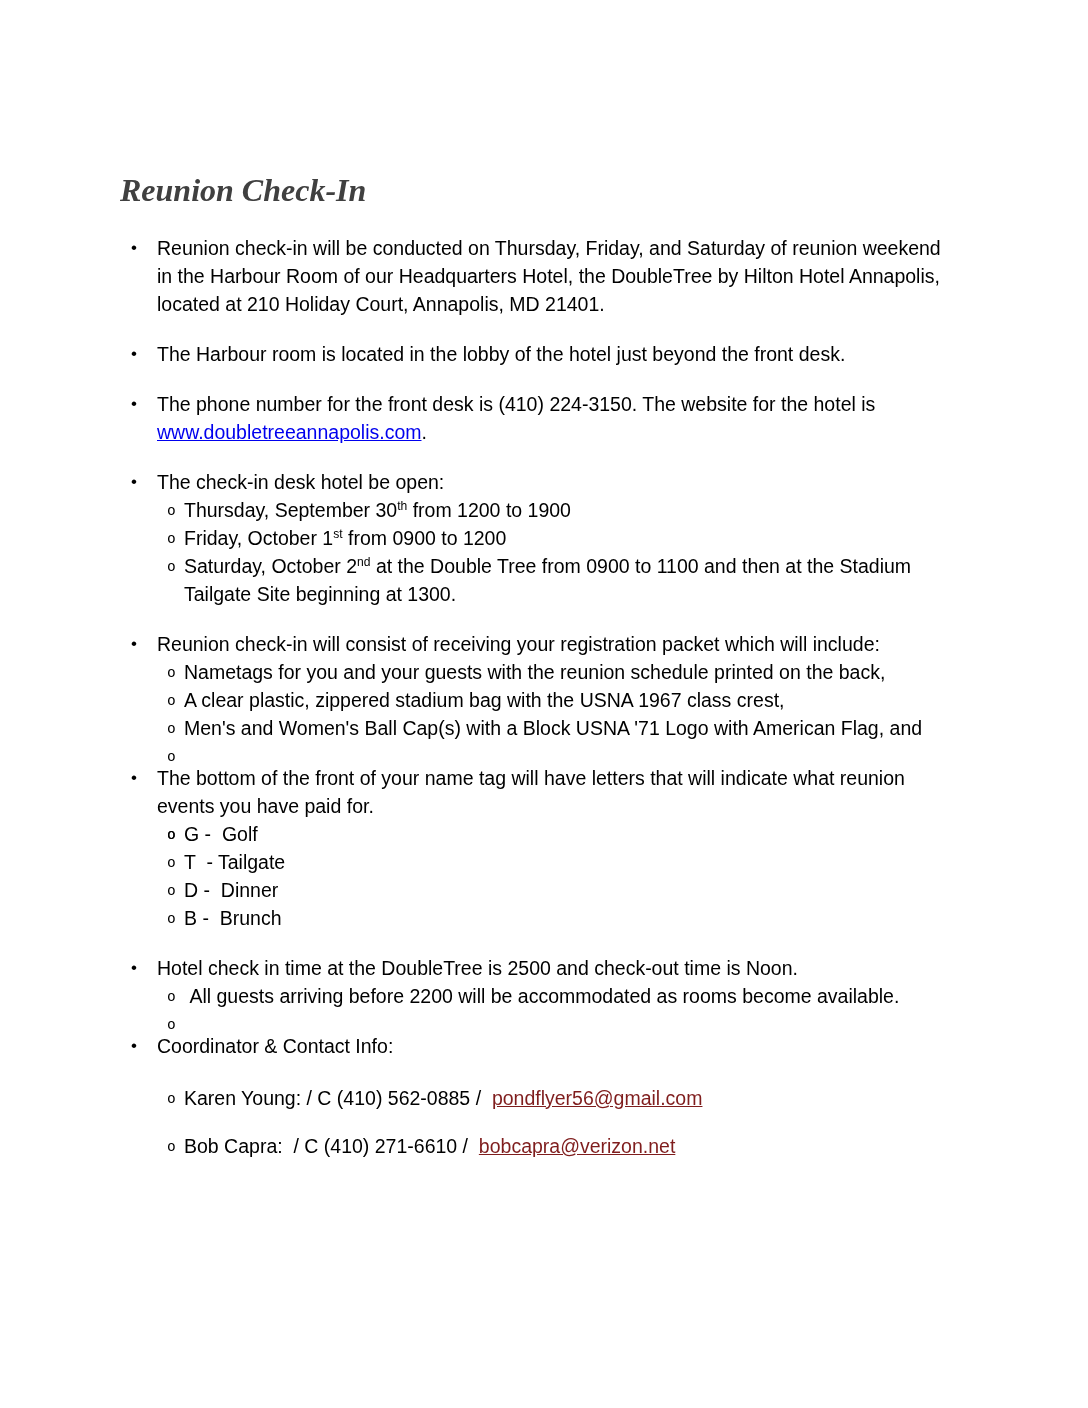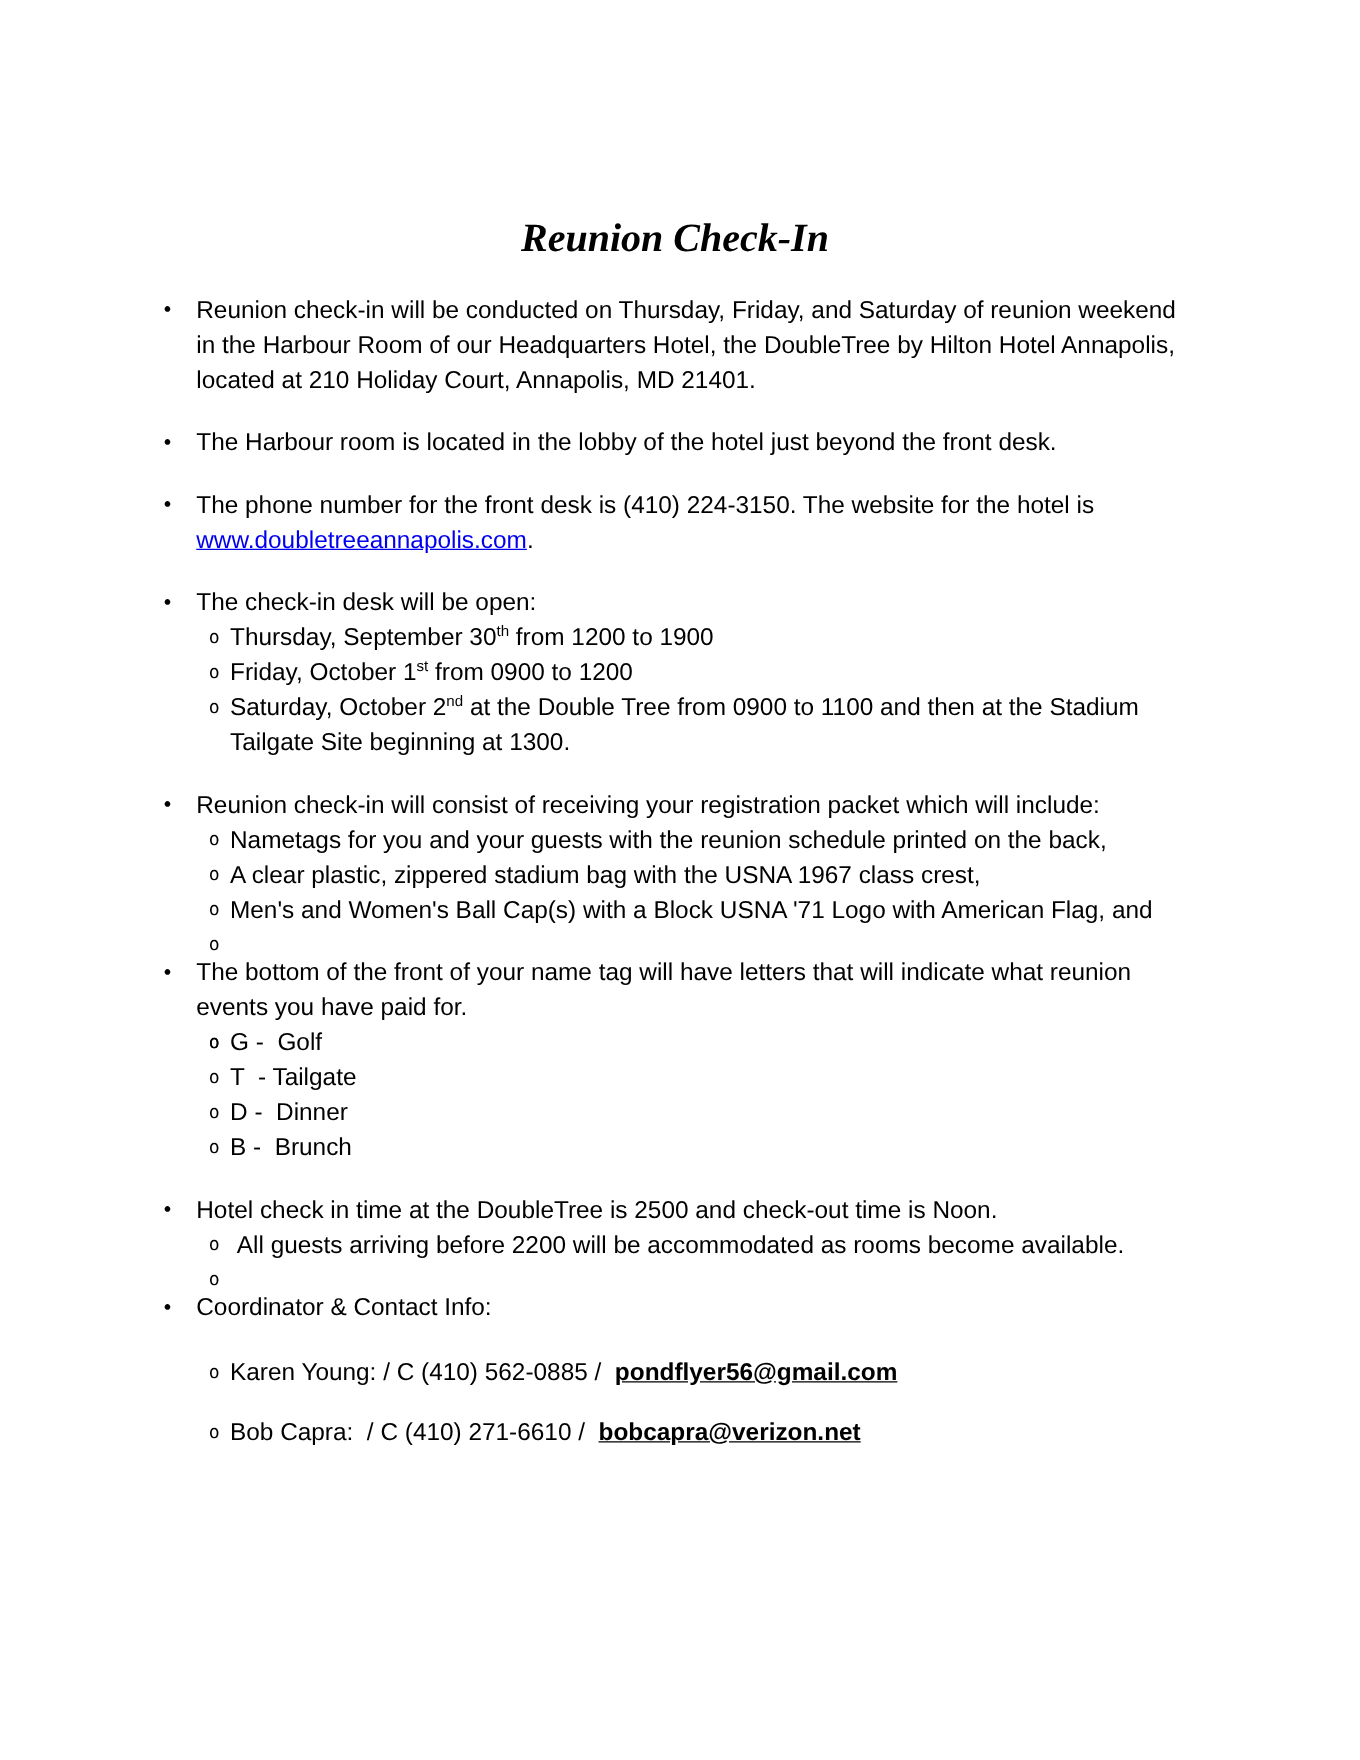--- a/index.html
+++ b/index.html
@@ -17,23 +17,22 @@
     position: absolute;
     left: 120px; top: 170px;
     width: 840px;
   }
   .doc-title {
     font-family: "Liberation Serif", serif;
     font-style: italic;
     font-weight: bold;
     font-size: 32px;
     line-height: 40px;
-    color: #000000;
+    color: #404040;
     margin-bottom: 24px;
-    text-align: center;
   }
   .group { margin-top: 22px; }
   .li1, .li2 { position: relative; white-space: pre-wrap; }
   .li1 { padding-left: 37px; }
   .li2 { padding-left: 64px; }
   .mk1 {
     position: absolute; left: 11px; top: 0;
     font-size: 17px; line-height: 28px;
     white-space: normal;
   }
@@ -43,22 +42,22 @@
     font-size: 14.5px; line-height: 28px;
     white-space: normal;
   }
   .bold { font-weight: normal; text-align: right; }
   a.weblink {
     color: #0000EE;
     text-decoration: underline;
     cursor: pointer;
   }
   a.email {
-    color: #000000;
-    font-weight: bold;
+    color: #7f1d1d;
+    font-weight: normal;
     text-decoration: underline;
     cursor: pointer;
   }
   sup { font-size: 0.62em; vertical-align: super; line-height: 0; }
   .contact1 { margin-top: 24px; }
   .contact2 { margin-top: 20px; }
 </style>
 </head>
 <body>
 
@@ -72,21 +71,21 @@
 
   <div class="group">
     <div class="li1"><span class="mk1">•</span><span>The Harbour room is located in the lobby of the hotel just beyond the front desk.</span></div>
   </div>
 
   <div class="group">
     <div class="li1"><span class="mk1">•</span><span>The phone number for the front desk is (410) 224-3150. The website for the hotel is </span><a class="weblink">www.doubletreeannapolis.com</a><span>.</span></div>
   </div>
 
   <div class="group">
-    <div class="li1"><span class="mk1">•</span><span>The check-in desk will be open:</span></div>
+    <div class="li1"><span class="mk1">•</span><span>The check-in desk hotel be open:</span></div>
     <div class="li2"><span class="mk2">o</span><span>Thursday, September 30</span><sup>th</sup><span> from 1200 to 1900</span></div>
     <div class="li2"><span class="mk2">o</span><span>Friday, October 1</span><sup>st</sup><span> from 0900 to 1200</span></div>
     <div class="li2"><span class="mk2">o</span><span>Saturday, October 2</span><sup>nd</sup><span> at the Double Tree from 0900 to 1100 and then at the Stadium Tailgate Site beginning at 1300.</span></div>
   </div>
 
   <div class="group">
     <div class="li1"><span class="mk1">•</span><span>Reunion check-in will consist of receiving your registration packet which will include:</span></div>
     <div class="li2"><span class="mk2">o</span><span>Nametags for you and your guests with the reunion schedule printed on the back,</span></div>
     <div class="li2"><span class="mk2">o</span><span>A clear plastic, zippered stadium bag with the USNA 1967 class crest,</span></div>
     <div class="li2"><span class="mk2">o</span><span>Men's and Women's Ball Cap(s) with a Block USNA '71 Logo with American Flag, and</span></div>

